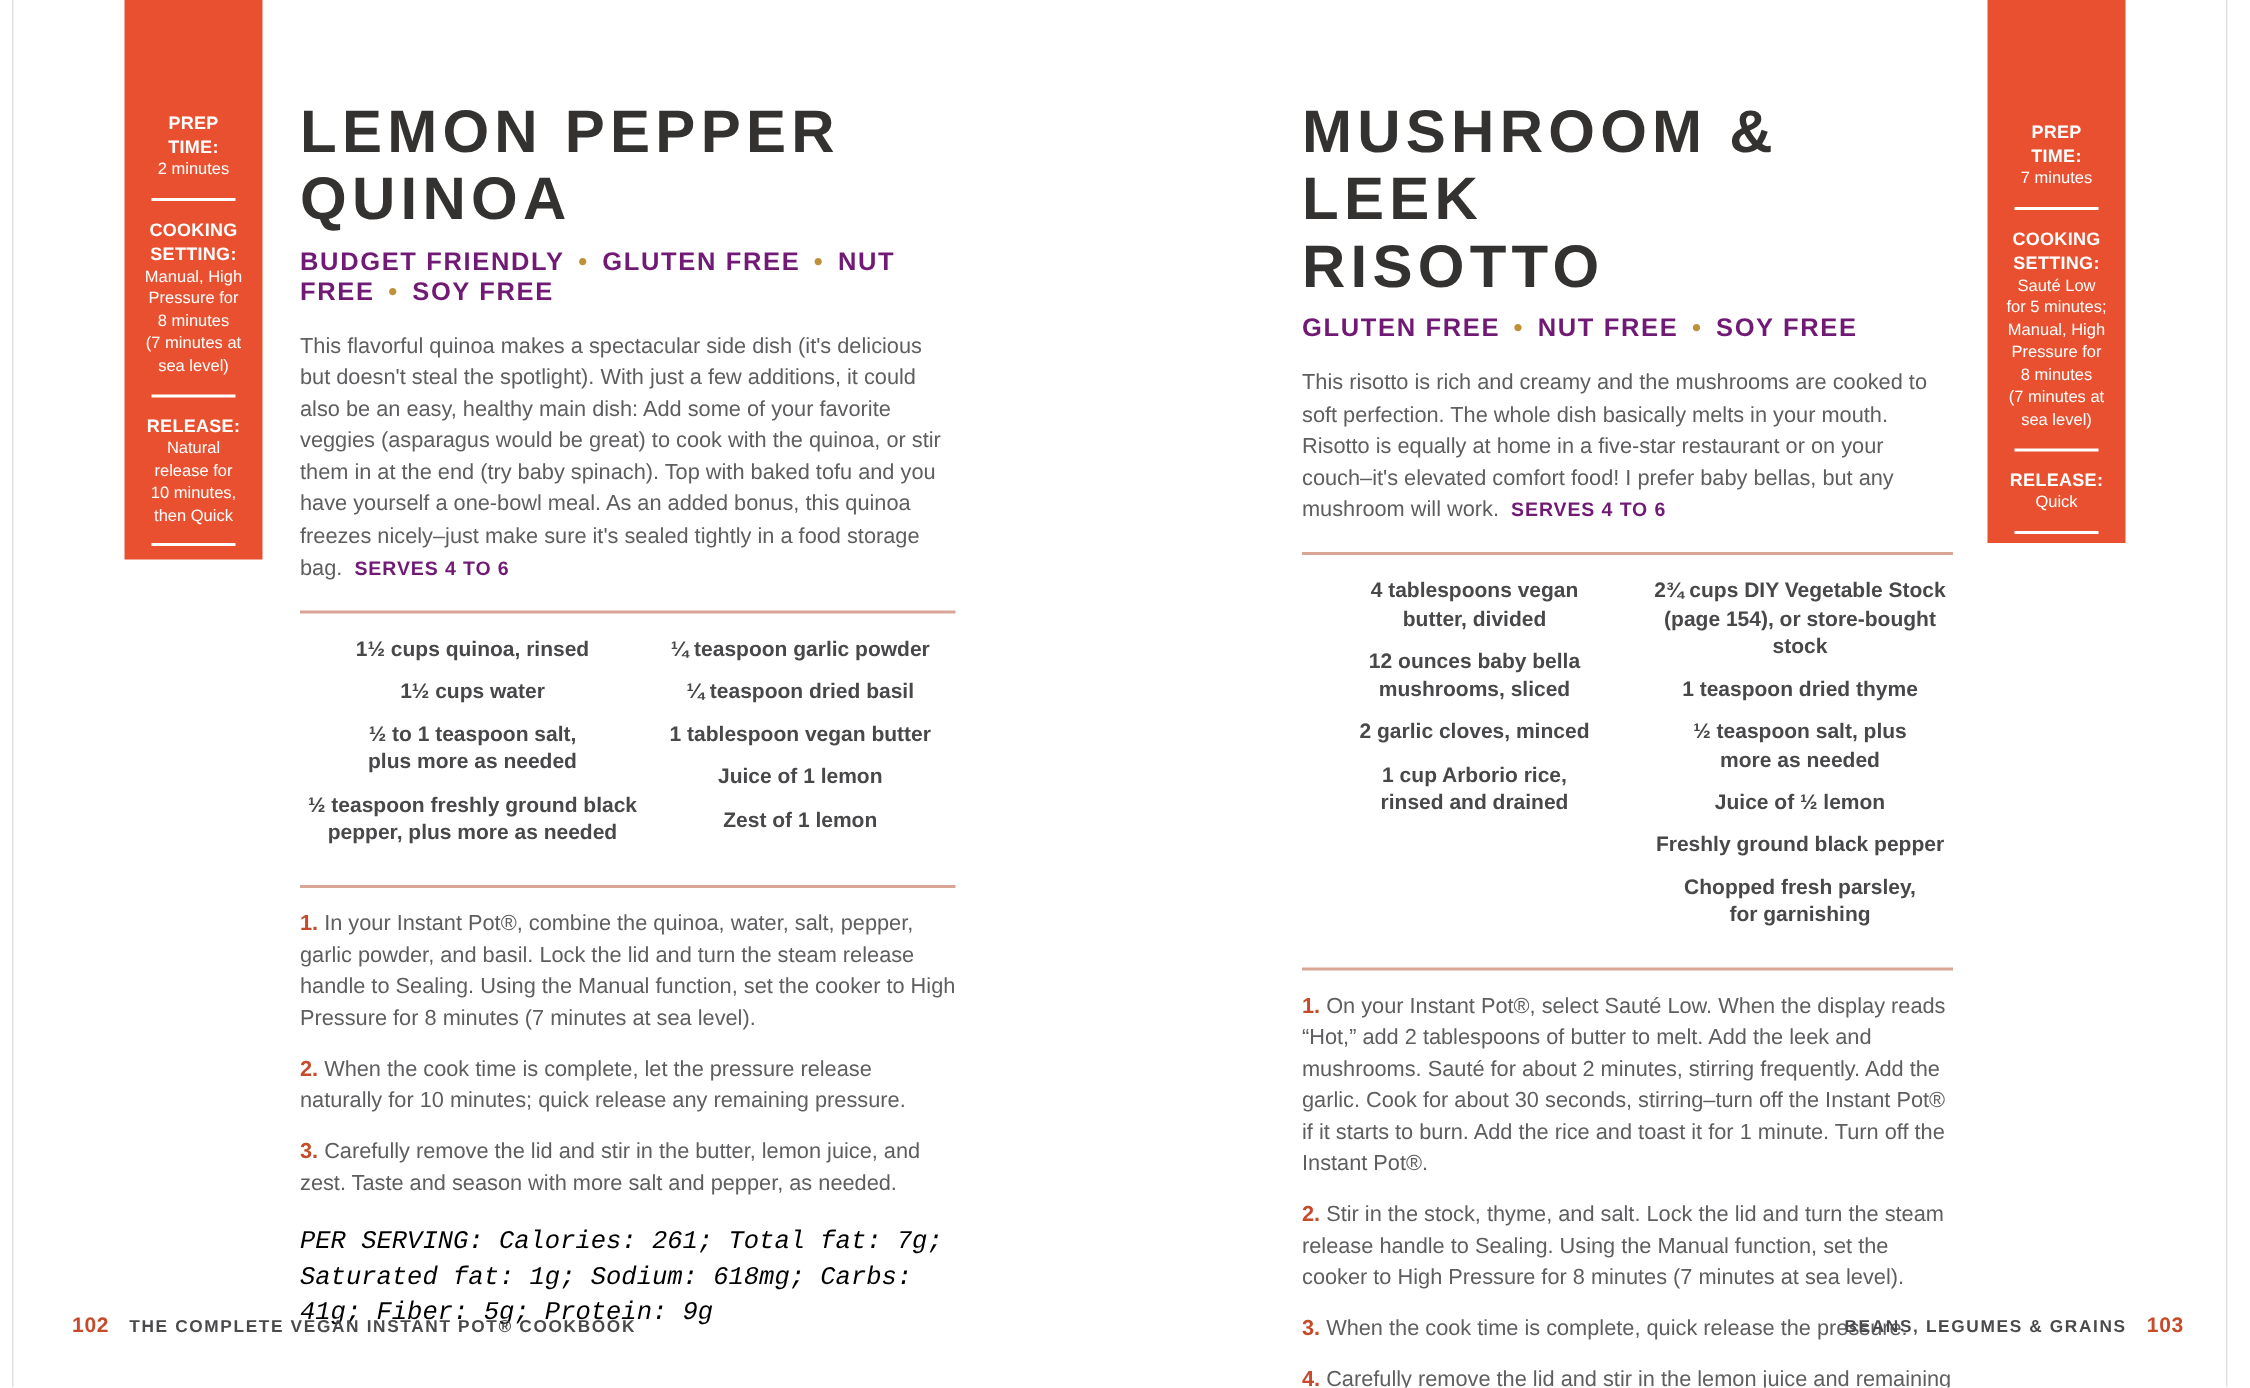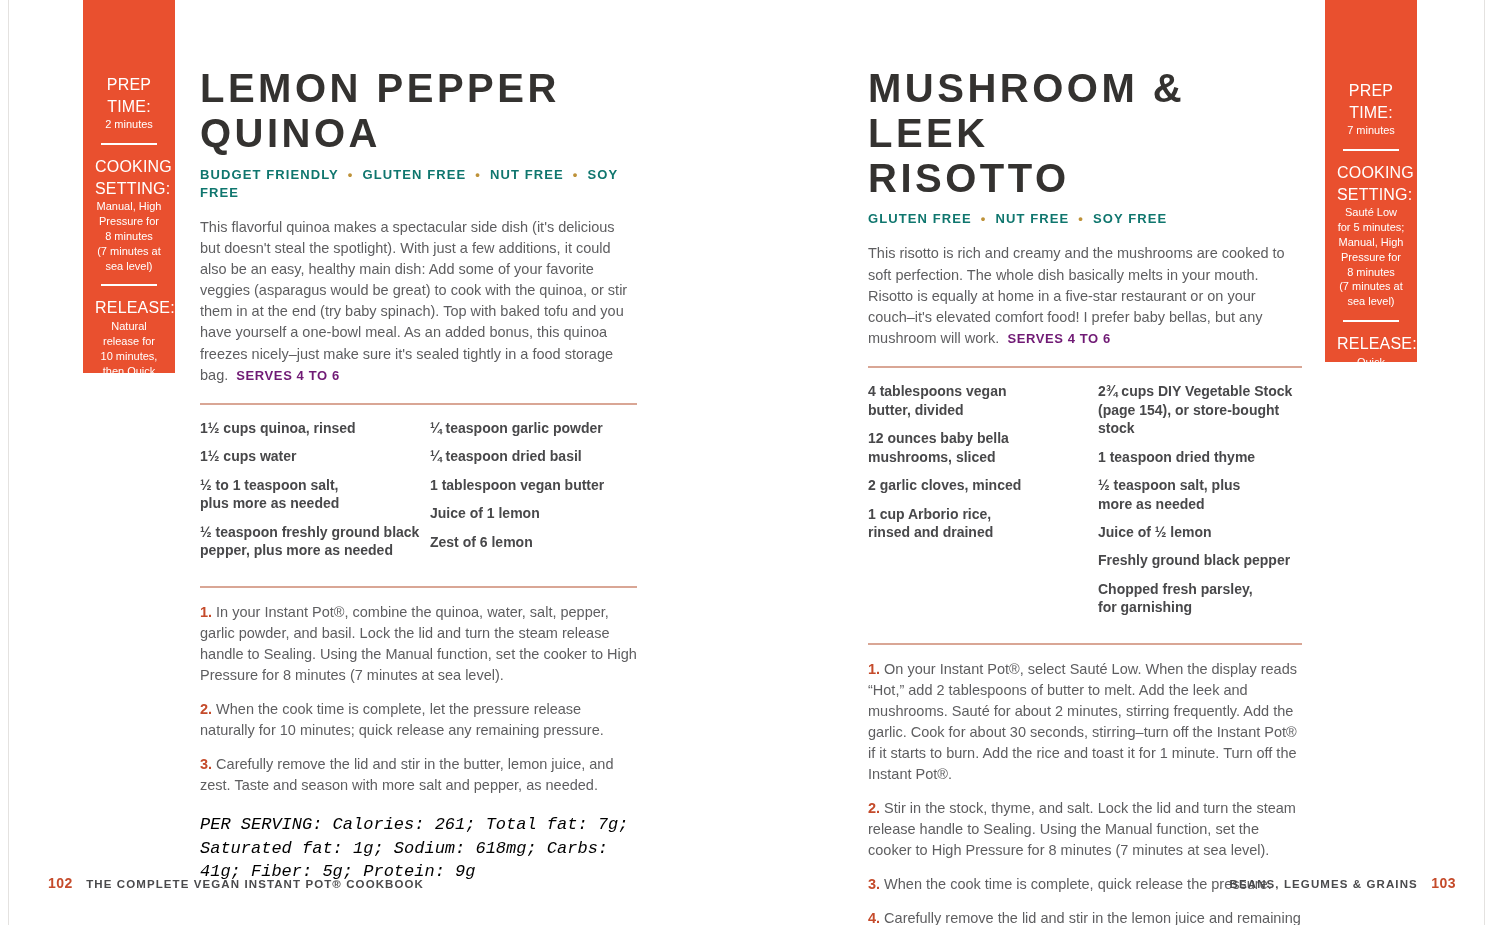--- a/index.html
+++ b/index.html
@@ -17,46 +17,46 @@
     position:absolute;top:0;background:#E9502F;color:#ffffff;
     text-align:center;box-sizing:border-box;
   }
   .sidebar-left{left:83px;width:92px;height:373px;padding:74px 12px 0;}
   .sidebar-right{left:1325px;width:92px;height:362px;padding:80px 12px 0;}
   .sb-section{margin:0 0 0;}
   .sb-section:not(:last-child)::after{
     content:"";display:block;width:56px;height:2px;background:#ffffff;
     margin:11px auto 11px;
   }
-  .sb-label{font-weight:400;font-size:16px;line-height:1.35;letter-spacing:.2px;white-space:pre-line;}
+  .sb-label{font-weight:700;font-size:12px;line-height:1.35;letter-spacing:.2px;white-space:pre-line;}
   .sb-value{font-weight:400;font-size:11px;line-height:1.35;white-space:pre-line;}
 
   
   .col{position:absolute;top:66px;}
   .col-left{left:200px;width:437px;}
   .col-right{left:868px;width:434px;}
 
   .recipe-title{
     font-size:40px;font-weight:700;color:#343230;letter-spacing:3.5px;
     line-height:1.12;margin:0 0 9px;white-space:pre-line;
   }
   .tag-row{margin:0 0 16px;}
   .tag{
-    color:#0f766e;font-weight:700;font-size:13px;letter-spacing:1.1px;
+    color:#701a75;font-weight:700;font-size:17px;letter-spacing:1.1px;
   }
   .tag + .tag::before{content:"•";margin:0 9px 0 9px;color:#BE9239;}
 
   .intro{
     color:#5E5E60;font-size:14.5px;line-height:1.46;margin:0 0 17px;
   }
   .serves{color:#701a75;font-weight:700;font-size:13px;letter-spacing:.6px;}
 
   .divider{height:2px;background:#D9A695;border:0;margin:0 0 14px;}
 
-  .ingredients{display:grid;margin:2px 0 16px;}
+  .ingredients{display:grid;margin:2px 0 16px;text-align:center;}
   .ing-grid-left{grid-template-columns:230px 1fr;}
   .ing-grid-right{grid-template-columns:230px 1fr;}
   .ing-item{
     color:#48484A;font-weight:700;font-size:14px;line-height:1.32;
     margin:0 0 10px;white-space:pre-line;
   }
 
   .steps{margin:3px 0 10px;}
   .step{color:#5E5E60;font-size:14.5px;line-height:1.45;margin:0 0 13px;}
   .step-num{color:#C54B2B;font-weight:700;margin-right:4px;}
@@ -122,21 +122,21 @@
       <p class="ing-item">½ to 1 teaspoon salt,
 plus more as needed</p>
       <p class="ing-item">½ teaspoon freshly ground black
 pepper, plus more as needed</p>
     </div>
     <div class="ing-col">
       <p class="ing-item">¼ teaspoon garlic powder</p>
       <p class="ing-item">¼ teaspoon dried basil</p>
       <p class="ing-item">1 tablespoon vegan butter</p>
       <p class="ing-item">Juice of 1 lemon</p>
-      <p class="ing-item">Zest of 6 lemon</p>
+      <p class="ing-item">Zest of 1 lemon</p>
     </div>
   </div>
 
   <hr class="divider">
 
   <div class="steps">
     <p class="step"><span class="step-num">1.</span><span>In your Instant Pot®, combine the quinoa, water, salt, pepper, garlic powder, and basil. Lock the lid and turn the steam release handle to Sealing. Using the Manual function, set the cooker to High Pressure for 8 minutes (7 minutes at sea level).</span></p>
     <p class="step"><span class="step-num">2.</span><span>When the cook time is complete, let the pressure release naturally for 10 minutes; quick release any remaining pressure.</span></p>
     <p class="step"><span class="step-num">3.</span><span>Carefully remove the lid and stir in the butter, lemon juice, and zest. Taste and season with more salt and pepper, as needed.</span></p>
   </div>

